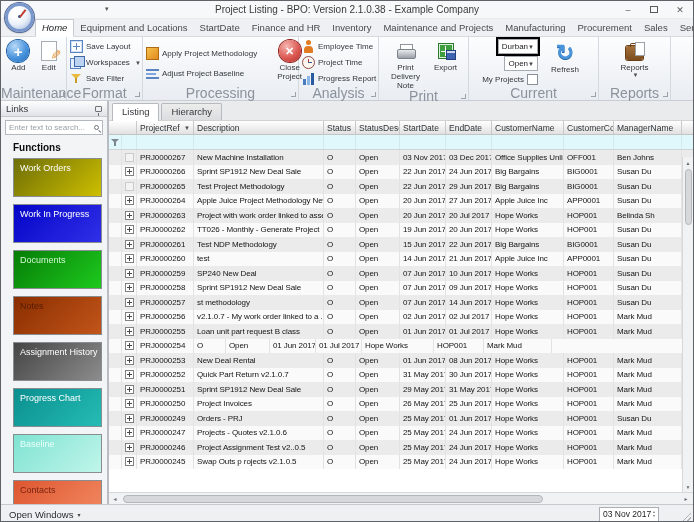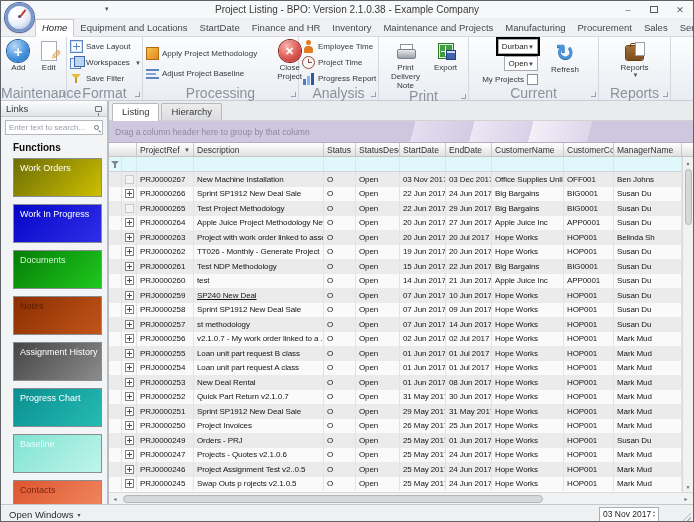--- a/index.html
+++ b/index.html
@@ -344,23 +344,20 @@
           <div class="tile" style="background: linear-gradient(135deg, rgb(221, 86, 48), rgb(242, 138, 98)); color: rgb(122, 36, 16);">Contacts</div>
         </div>
     </div>
 
     <div class="content">
       <div class="doc-tabs">
           <div class="dtab active">Listing</div>
           <div class="dtab">Hierarchy</div>
         </div>
       <div class="grid">
-        <div class="group-panel">
-            <span>Drag a column header here to group by that column</span>
-          </div>
         <div class="header-row">
             <div class="hcell" style="width: 28px;"></div>
             <div class="hcell" style="width: 57px;">
               <span>ProjectRef</span>
               <span class="sort-arrow">▼</span>
             </div>
             <div class="hcell" style="width: 130px;">
               <span>Description</span>
             </div>
             <div class="hcell" style="width: 32px;">
@@ -520,21 +517,21 @@
               <div class="gcell" style="width: 72px;">Apple Juice Inc</div>
               <div class="gcell" style="width: 50px;">APP0001</div>
               <div class="gcell" style="width: 68px;">Susan Du</div>
             </div>
             <div class="grow alt">
               <div class="gcell" style="width: 13px;"></div>
               <div class="gcell" style="width: 15px; padding: 0px;">
                 <div class="exp"></div>
               </div>
               <div class="gcell" style="width: 57px;">PRJ0000259</div>
-              <div class="gcell" style="width: 130px; text-decoration: underline;">SP240 New Deal</div>
+              <div class="gcell" style="width: 130px;">SP240 New Deal</div>
               <div class="gcell" style="width: 32px;">O</div>
               <div class="gcell" style="width: 44px;">Open</div>
               <div class="gcell" style="width: 46px;">07 Jun 2017</div>
               <div class="gcell" style="width: 46px;">10 Jun 2017</div>
               <div class="gcell" style="width: 72px;">Hope Works</div>
               <div class="gcell" style="width: 50px;">HOP001</div>
               <div class="gcell" style="width: 68px;">Susan Du</div>
             </div>
             <div class="grow">
               <div class="gcell" style="width: 13px;"></div>
@@ -595,21 +592,20 @@
               <div class="gcell" style="width: 72px;">Hope Works</div>
               <div class="gcell" style="width: 50px;">HOP001</div>
               <div class="gcell" style="width: 68px;">Mark Mud</div>
             </div>
             <div class="grow">
               <div class="gcell" style="width: 13px;"></div>
               <div class="gcell" style="width: 15px; padding: 0px;">
                 <div class="exp"></div>
               </div>
               <div class="gcell" style="width: 57px;">PRJ0000254</div>
-              <div class="gcell" style="width: 130px;">Loan unit part request A class</div>
               <div class="gcell" style="width: 32px;">O</div>
               <div class="gcell" style="width: 44px;">Open</div>
               <div class="gcell" style="width: 46px;">01 Jun 2017</div>
               <div class="gcell" style="width: 46px;">01 Jul 2017</div>
               <div class="gcell" style="width: 72px;">Hope Works</div>
               <div class="gcell" style="width: 50px;">HOP001</div>
               <div class="gcell" style="width: 68px;">Mark Mud</div>
             </div>
             <div class="grow alt">
               <div class="gcell" style="width: 13px;"></div>

